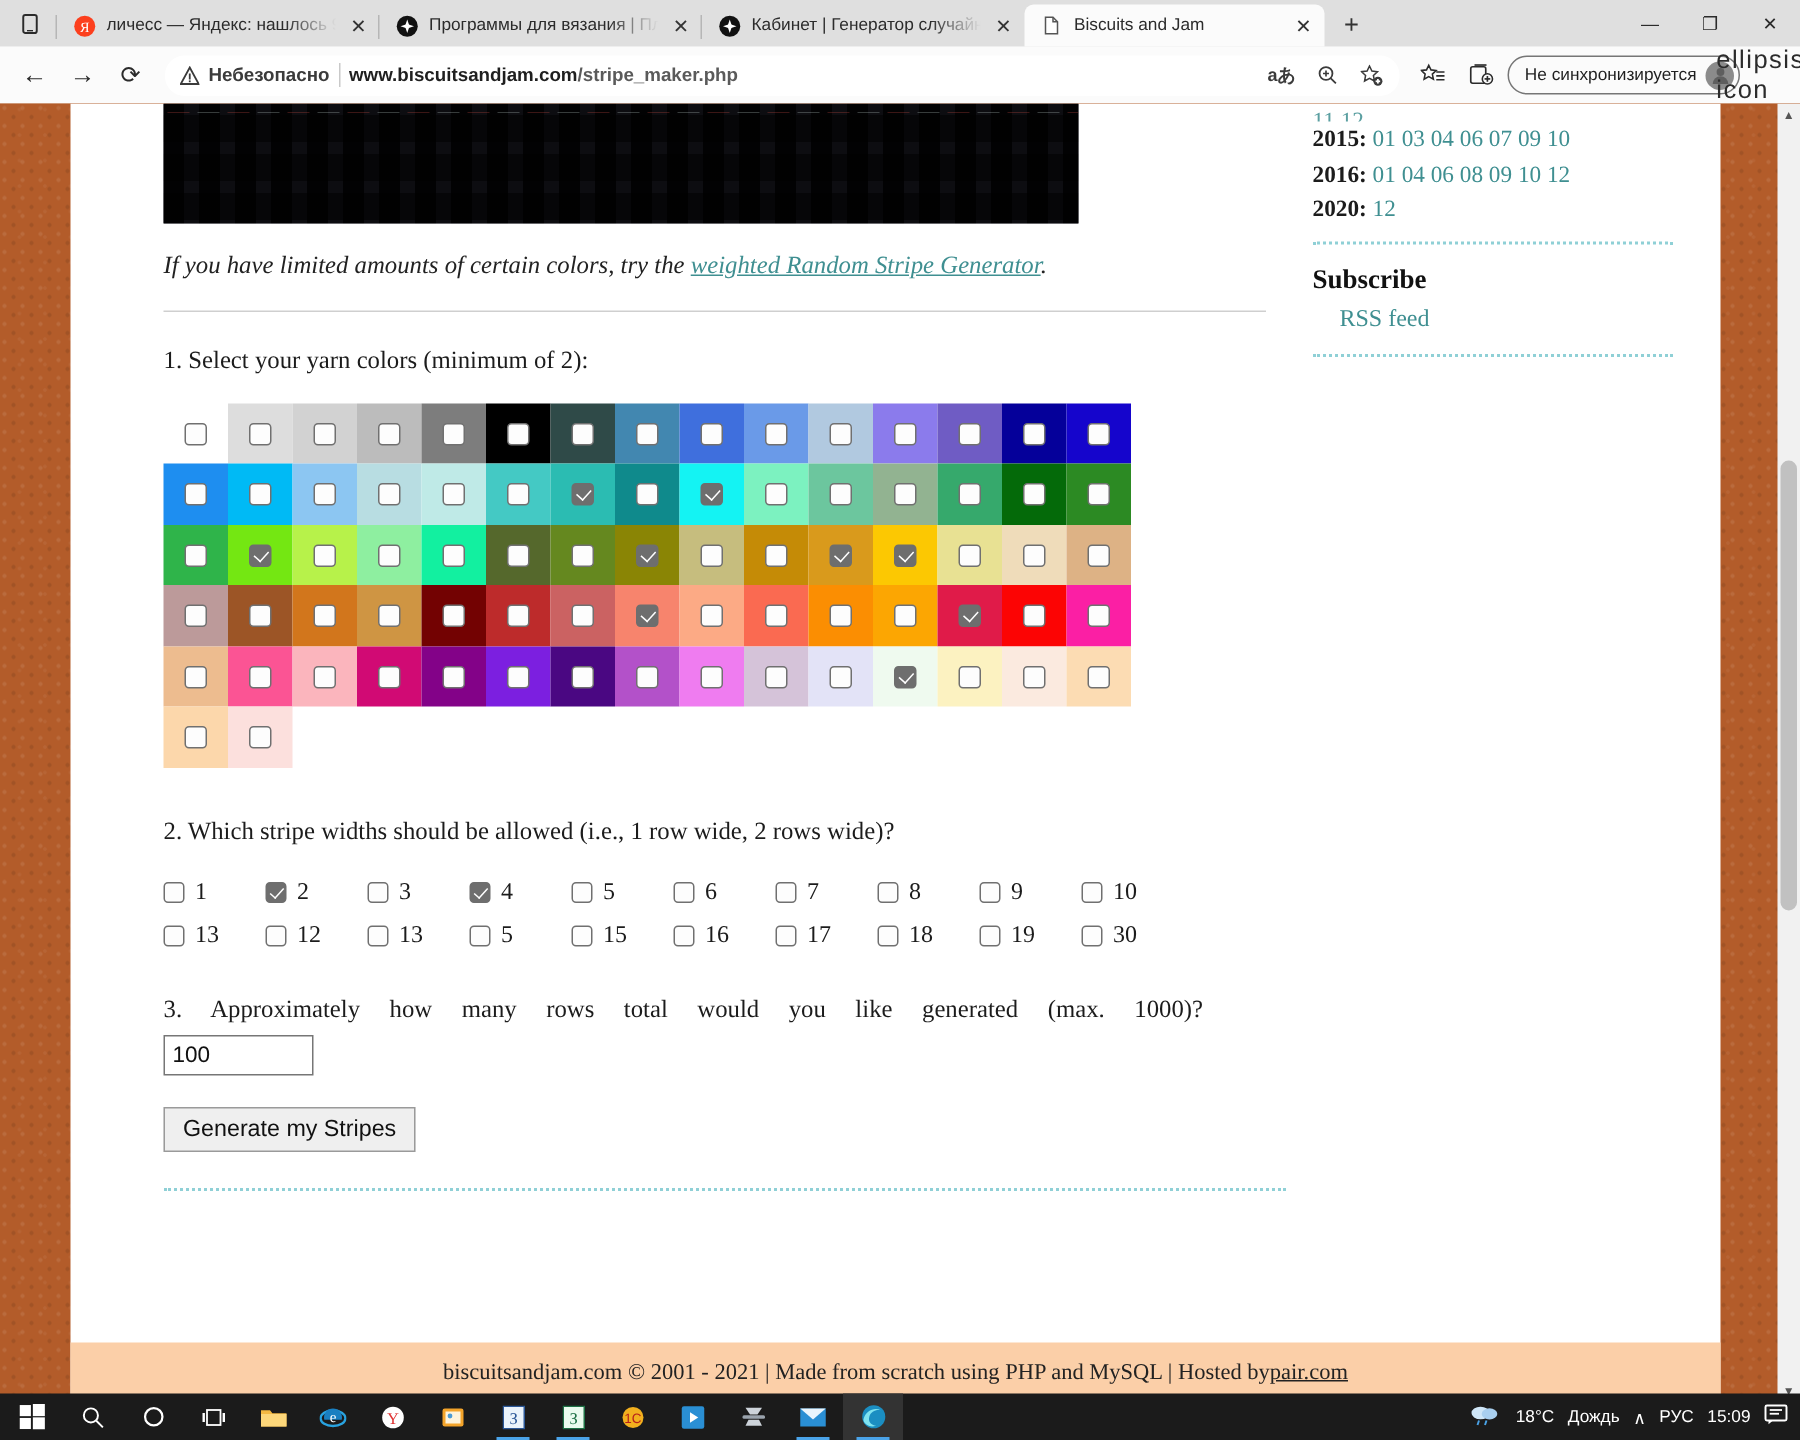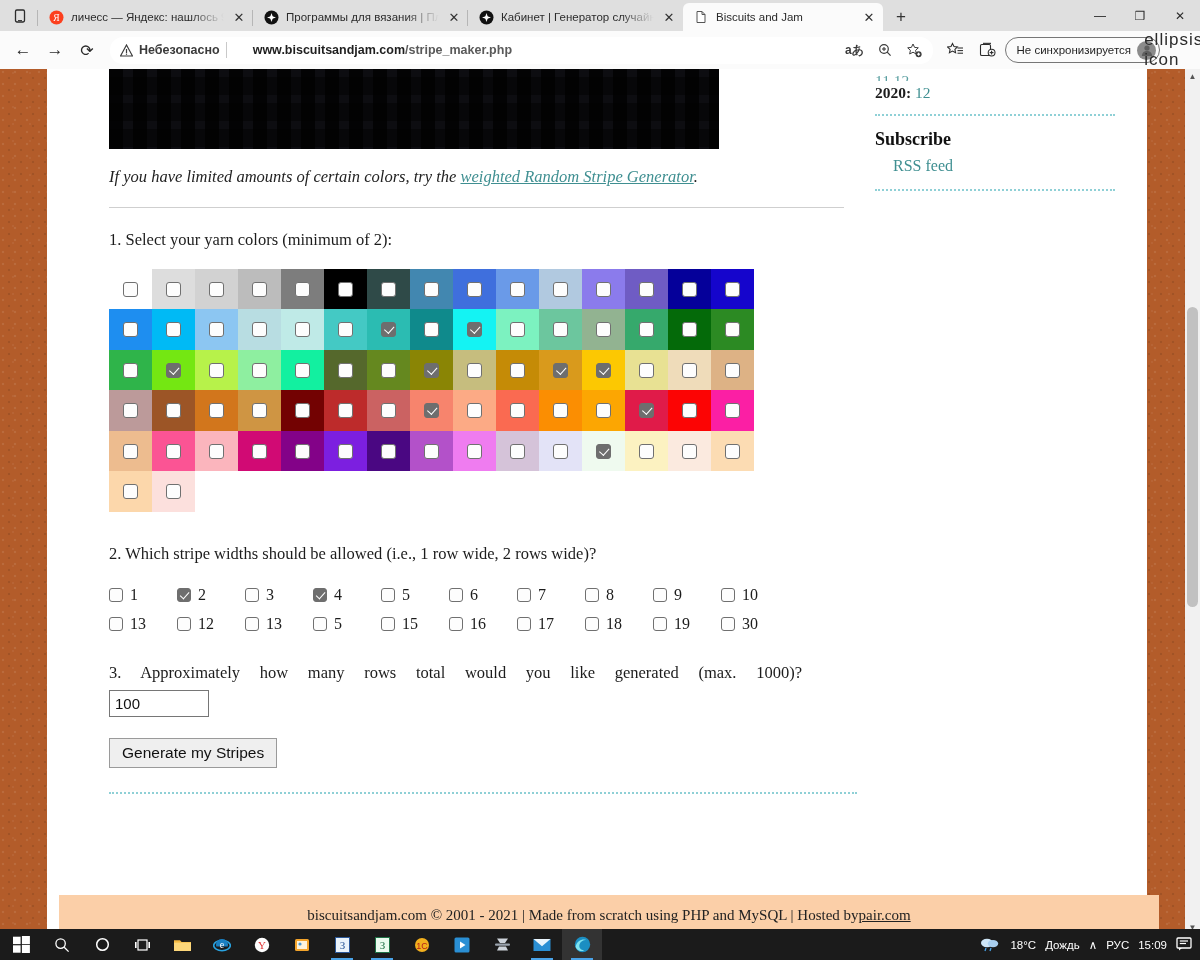--- a/index.html
+++ b/index.html
@@ -108,21 +108,21 @@
     gap: 6px;
     font-size: 12.5px;
     position: relative;
     font-weight: bold;
   }
   .omnibox .warn-ico { display:flex; align-items:center; }
   .omnibox .notsecure { color:#3b3b3b; font-size:12.5px; white-space:nowrap;
     font-family:"Liberation Sans", sans-serif; }
   .omnibox .vdiv { width:1px; height:16px; background:#c9c9c9; }
   .omnibox .url { color:#5a5a5a; font-size:12.5px; white-space:nowrap; flex:1 1 auto; }
-  .omnibox .url .host { color:#1f1f1f;margin-left:20px; }
+  .omnibox .url .host { color:#1f1f1f; }
   .omnibox .obtn { width:24px;height:24px;display:flex;align-items:center;justify-content:center;color:#3b3b3b;}
   .profilepill {
     height: 26px;
     border: 1px solid #767676;
     border-radius: 13px;
     display:flex; align-items:center; gap:6px;
     padding: 0 3px 0 11px;
     font-size: 11.5px; color:#1f1f1f;
     white-space:nowrap;
   }
@@ -341,21 +341,20 @@
   
   .footer {
     position:absolute;
     left: 47px; bottom: 0;
     width: 1100px; height: 40px;
     background:#fbcfa8;
     display:flex; align-items:center; justify-content:center;
     font-family:"Liberation Serif", serif;
     font-size: 15px;
     color: #222;
-    margin-left: 12px;
   }
   .footer a { color:#222; text-decoration: underline; }
 
   
   .scrollbar {
     position:absolute; right:0; top:0;
     width: 15px; height: 866px;
     background:#f1f1f1;
   }
   .scrollbar .up, .scrollbar .down {
@@ -881,20 +880,22 @@
           <div>
             <button class="genbtn">Generate my Stripes</button>
           </div>
 
           <div class="dotted-rule"></div>
         </div>
 
         <div class="col-side">
           <div class="side-archive">
             <span class="clip">11 12</span>
+            <div><span class="yr">2015:</span> <span class="mo">01 03 04 06 07 09 10</span></div>
+            <div><span class="yr">2016:</span> <span class="mo">01 04 06 08 09 10 12</span></div>
             <div><span class="yr">2020:</span> <span class="mo">12</span></div>
           </div>
           <div class="side-dotted"></div>
           <div class="side-h">Subscribe</div>
           <div class="side-link">RSS feed</div>
           <div class="side-dotted" style="margin-top:14px;"></div>
         </div>
       </div>
     </div>
 

